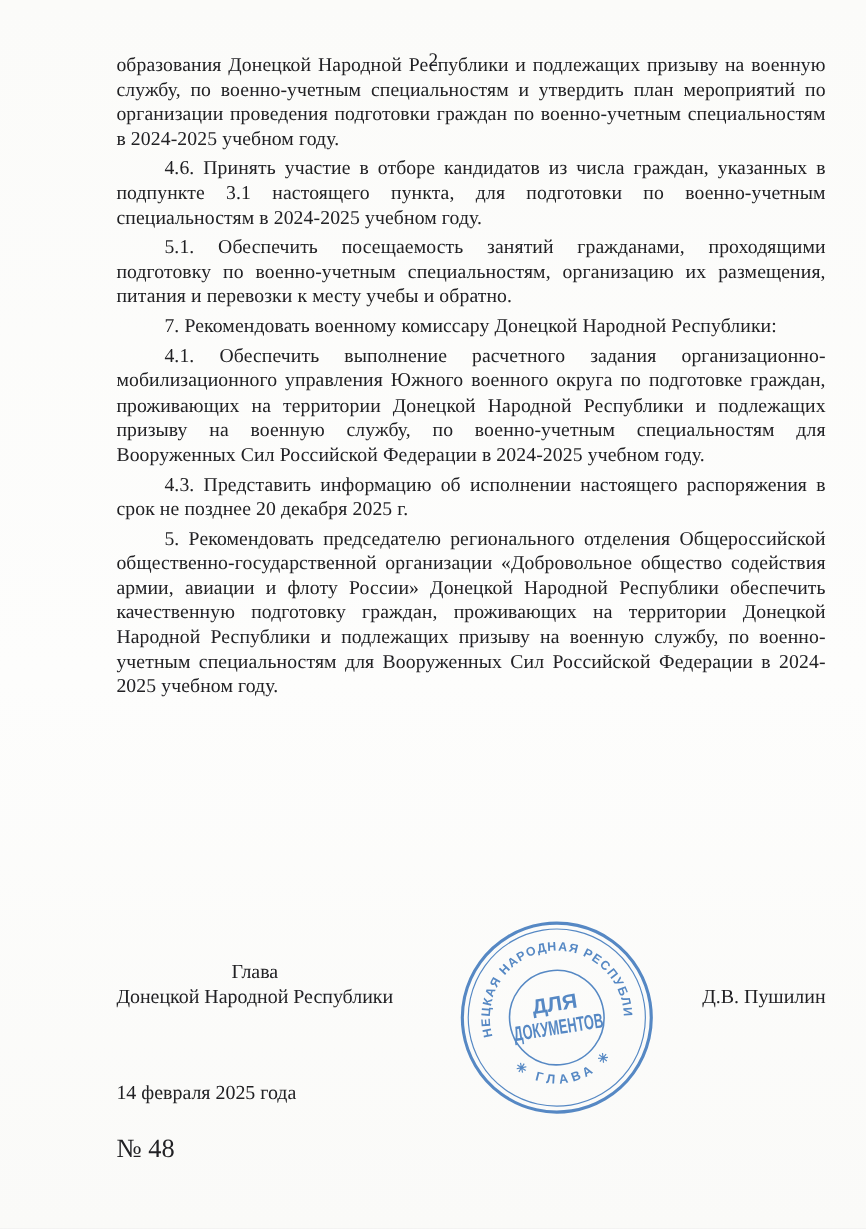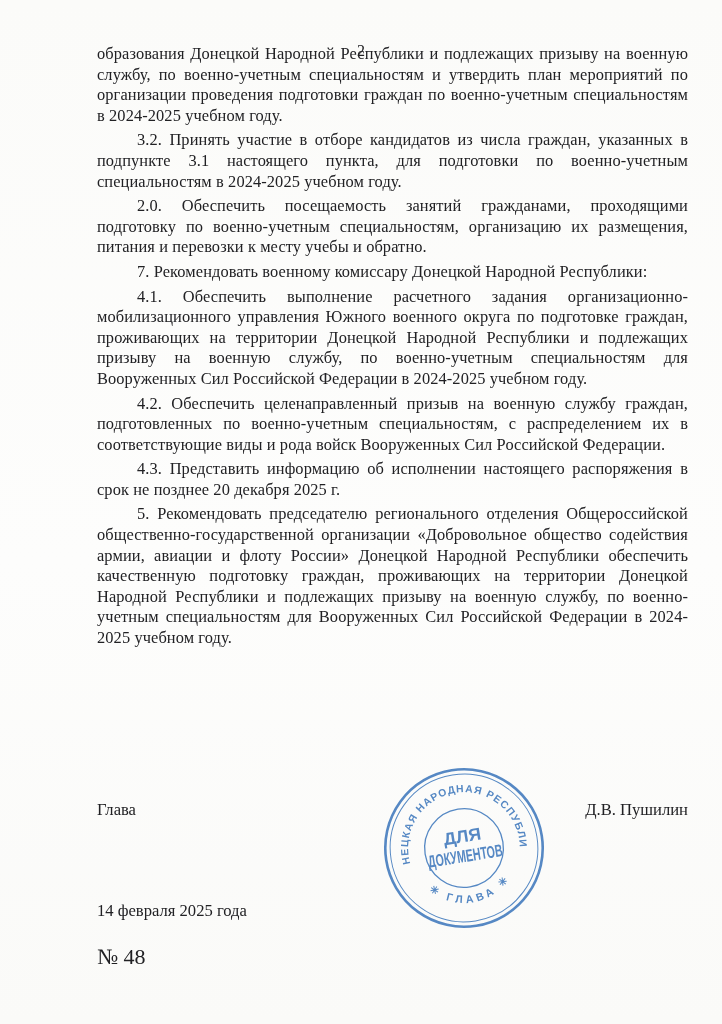--- a/index.html
+++ b/index.html
@@ -83,32 +83,32 @@
 </style>
 </head>
 <body>
 
 <div class="page">
 
   <div class="page-number">2</div>
 
   <div class="body-text">
     <p class="para continuation">образования Донецкой Народной Республики и подлежащих призыву на военную службу, по военно-учетным специальностям и утвердить план мероприятий по организации проведения подготовки граждан по военно-учетным специальностям в 2024-2025 учебном году.</p>
-    <p class="para">3.2. Принять участие в отборе кандидатов из числа граждан, указанных в подпункте 3.1 настоящего пункта, для подготовки по военно-учетным специальностям в 2024-2025 учебном году.</p>
-    <p class="para">2.0. Обеспечить посещаемость занятий гражданами, проходящими подготовку по военно-учетным специальностям, организацию их размещения, питания и перевозки к месту учебы и обратно.</p>
+    <p class="para">4.6. Принять участие в отборе кандидатов из числа граждан, указанных в подпункте 3.1 настоящего пункта, для подготовки по военно-учетным специальностям в 2024-2025 учебном году.</p>
+    <p class="para">5.1. Обеспечить посещаемость занятий гражданами, проходящими подготовку по военно-учетным специальностям, организацию их размещения, питания и перевозки к месту учебы и обратно.</p>
     <p class="para">7. Рекомендовать военному комиссару Донецкой Народной Республики:</p>
     <p class="para">4.1. Обеспечить выполнение расчетного задания организационно-мобилизационного управления Южного военного округа по подготовке граждан, проживающих на территории Донецкой Народной Республики и подлежащих призыву на военную службу, по военно-учетным специальностям для Вооруженных Сил Российской Федерации в 2024-2025 учебном году.</p>
-    <p class="para">4.2. Обеспечить целенаправленный призыв на военную службу граждан, подготовленных по военно-учетным специальностям, с распределением их в соответствующие виды и рода войск Вооруженных Сил Российской Федерации.</p>
     <p class="para">4.3. Представить информацию об исполнении настоящего распоряжения в срок не позднее 20 декабря 2025 г.</p>
     <p class="para">5. Рекомендовать председателю регионального отделения Общероссийской общественно-государственной организации «Добровольное общество содействия армии, авиации и флоту России» Донецкой Народной Республики обеспечить качественную подготовку граждан, проживающих на территории Донецкой Народной Республики и подлежащих призыву на военную службу, по военно-учетным специальностям для Вооруженных Сил Российской Федерации в 2024-2025 учебном году.</p>
   </div>
 
   <div class="signature">
     <div class="sig-role">
       <div>Глава</div>
+      <div>Донецкой Народной Республики</div>
     </div>
     <div class="sig-name">Д.В. Пушилин</div>
   </div>
 
   <svg class="stamp" viewBox="0 0 200 200" xmlns="http://www.w3.org/2000/svg">
     <defs>
       <path id="arcTop" d="M 33.5,114.1 A 68,68 0 1 1 166.5,114.1"></path>
       <path id="arcBottom" d="M 45.1,138.4 A 67,67 0 0 0 154.9,138.4"></path>
     </defs>
     <circle cx="100" cy="100" r="96" fill="none" stroke-width="3.2" stroke="#4a80c0"></circle>

